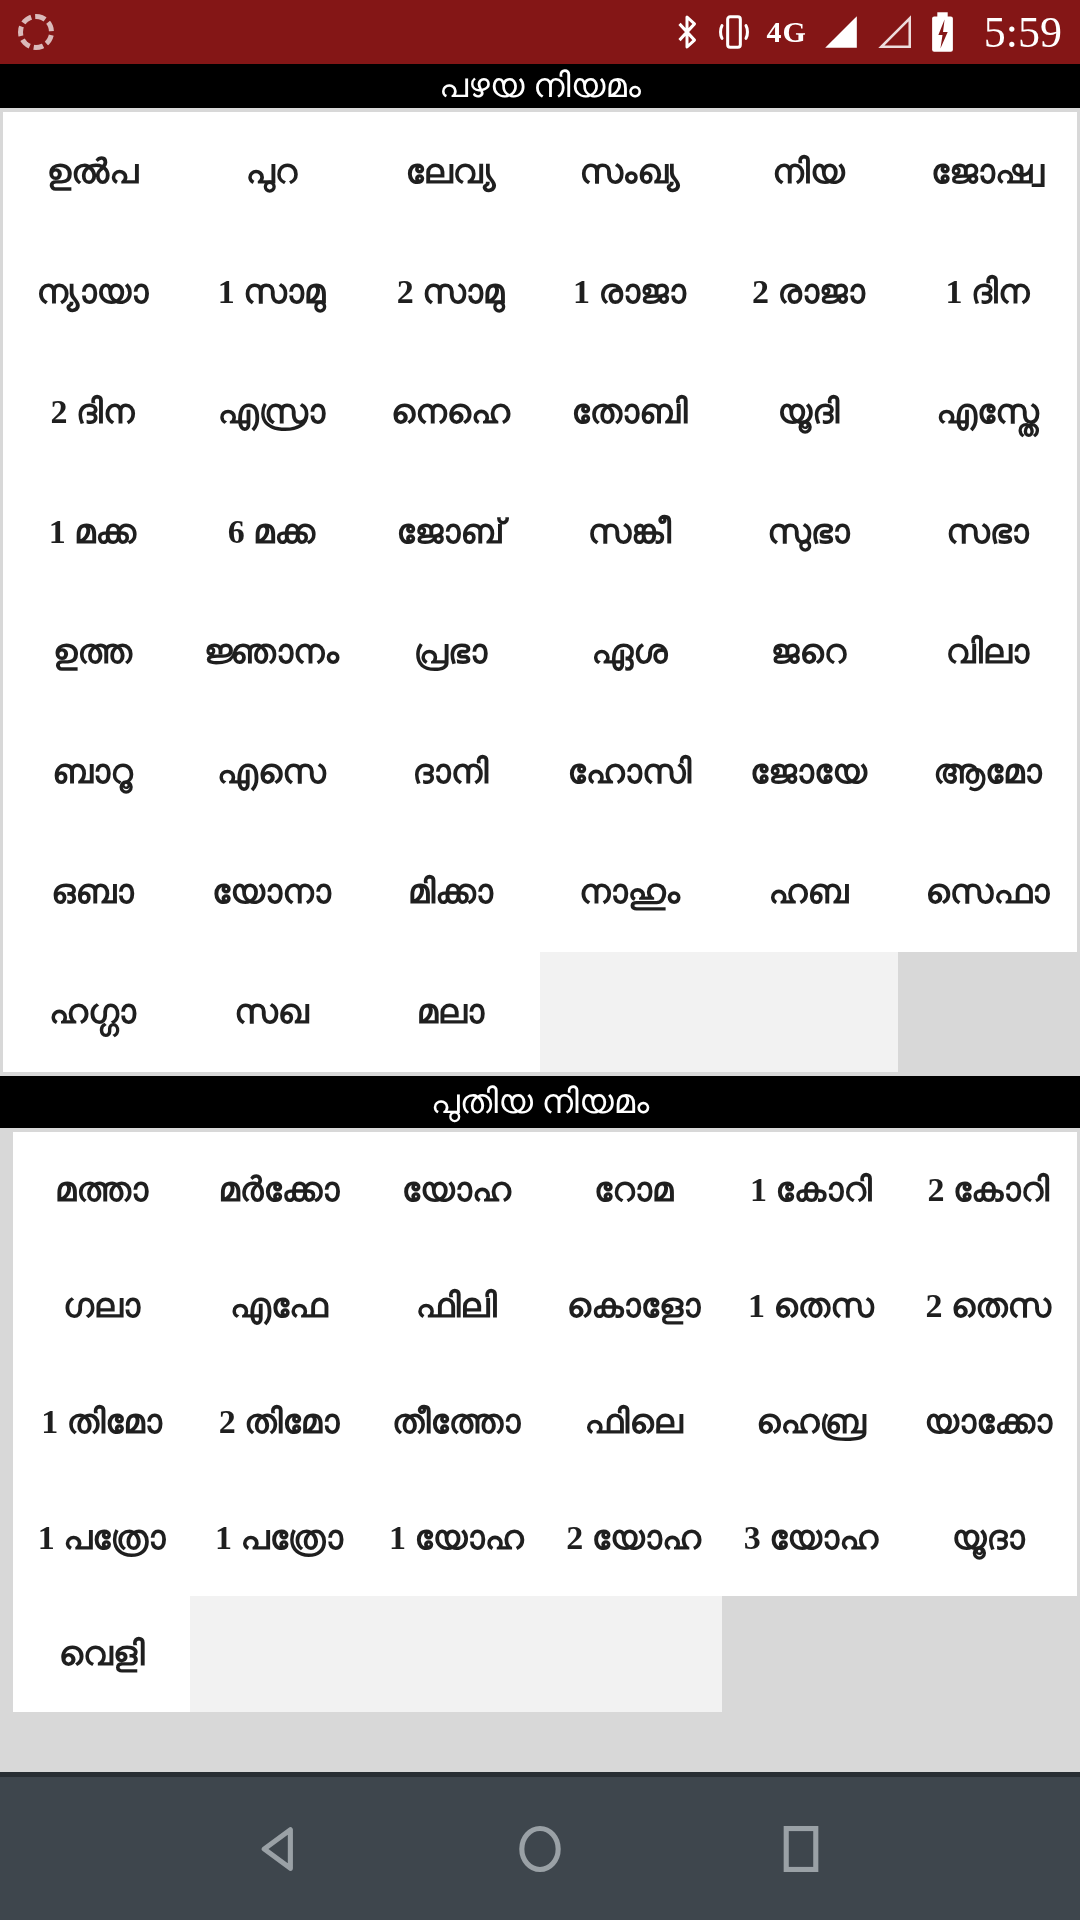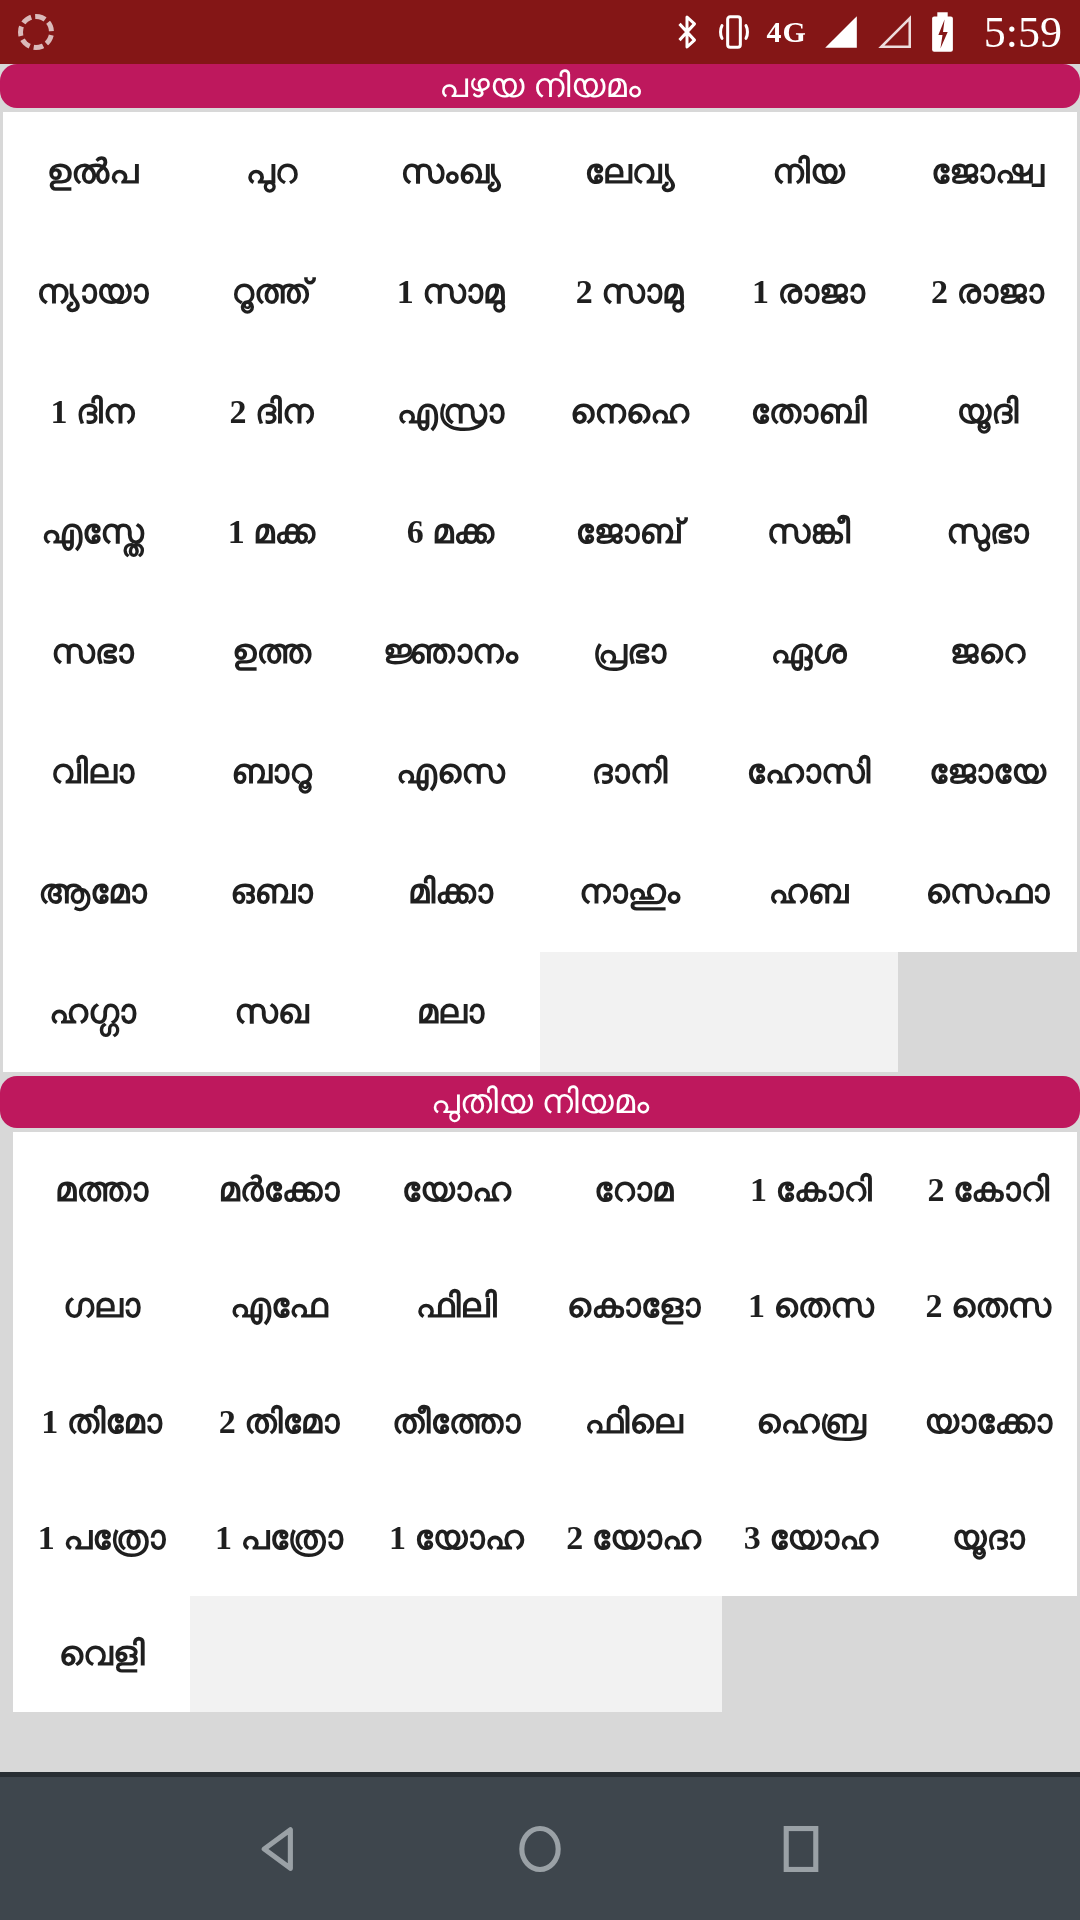--- a/index.html
+++ b/index.html
@@ -17,22 +17,22 @@
   .spinner{
     width:36px;height:36px;border:5px dashed rgba(255,255,255,.78);
     border-radius:50%;box-sizing:border-box;opacity:.9;
   }
   .status-right{display:flex;align-items:center;gap:14px;}
   .net-label{font-size:30px;font-weight:bold;letter-spacing:1px;}
   .clock{font-size:44px;font-weight:400;margin-left:14px;}
   .sicon{display:block;}
   
   .section-header{
-    background:#be185d;color:#fff;display:flex;align-items:center;justify-content:center;
-    font-size:34px;font-weight:400;border-radius:17px;
+    background:#000000;color:#fff;display:flex;align-items:center;justify-content:center;
+    font-size:34px;font-weight:400;
   }
   .hdr-ot{height:44px;flex:0 0 44px;}
   .hdr-nt{height:52px;flex:0 0 52px;}
   
   .grid{
     display:grid;grid-template-columns:repeat(6,1fr);
     padding:4px 3px;background:#d8d8d8;box-sizing:border-box;
   }
   .grid-ot{grid-auto-rows:120px;flex:0 0 auto;}
   .grid-nt{grid-auto-rows:116px;flex:1 1 auto;overflow:hidden;padding-left:13px;}
@@ -85,26 +85,25 @@
     </div>
   </div>
 
   <div class="section-header hdr-ot">
     <span>പഴയ നിയമം</span>
   </div>
 
   <div class="grid grid-ot">
       <div class="cell">ഉൽപ</div>
       <div class="cell">പുറ</div>
+      <div class="cell">ലേവ്യ</div>
       <div class="cell">സംഖ്യ</div>
-      <div class="cell">ലേവ്യ</div>
       <div class="cell">നിയ</div>
       <div class="cell">ജോഷ്വ</div>
       <div class="cell">ന്യായാ</div>
-      <div class="cell">റൂത്ത്</div>
       <div class="cell">1 സാമു</div>
       <div class="cell">2 സാമു</div>
       <div class="cell">1 രാജാ</div>
       <div class="cell">2 രാജാ</div>
       <div class="cell">1 ദിന</div>
       <div class="cell">2 ദിന</div>
       <div class="cell">എസ്രാ</div>
       <div class="cell">നെഹെ</div>
       <div class="cell">തോബി</div>
       <div class="cell">യൂദി</div>
@@ -121,20 +120,21 @@
       <div class="cell">ഏശ</div>
       <div class="cell">ജറെ</div>
       <div class="cell">വിലാ</div>
       <div class="cell">ബാറൂ</div>
       <div class="cell">എസെ</div>
       <div class="cell">ദാനി</div>
       <div class="cell">ഹോസി</div>
       <div class="cell">ജോയേ</div>
       <div class="cell">ആമോ</div>
       <div class="cell">ഒബാ</div>
+      <div class="cell">യോനാ</div>
       <div class="cell">മിക്കാ</div>
       <div class="cell">നാഹും</div>
       <div class="cell">ഹബ</div>
       <div class="cell">സെഫാ</div>
       <div class="cell">ഹഗ്ഗാ</div>
       <div class="cell">സഖ</div>
       <div class="cell">മലാ</div>
       <div class="filler" style="grid-column: span 2;"></div>
     </div>
 

